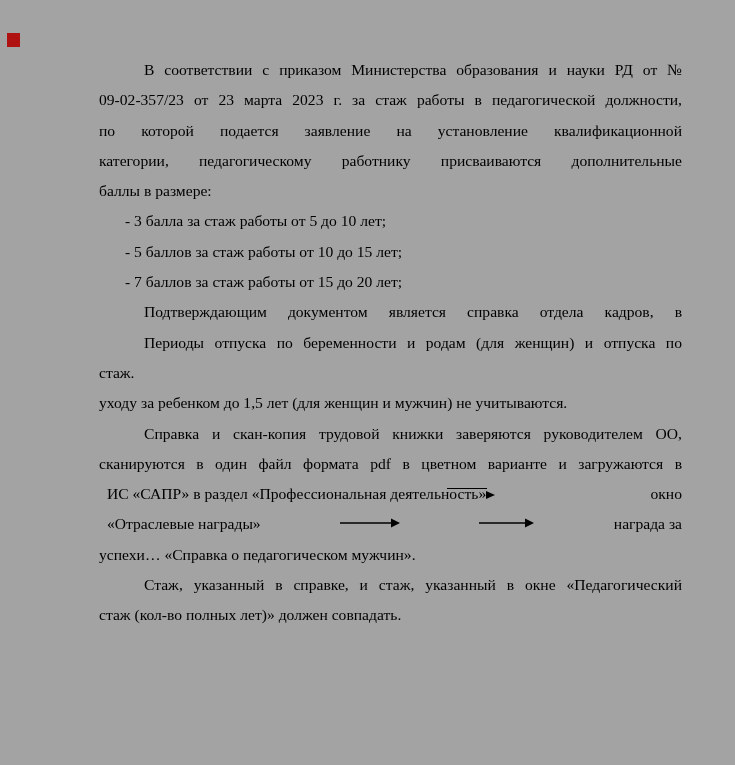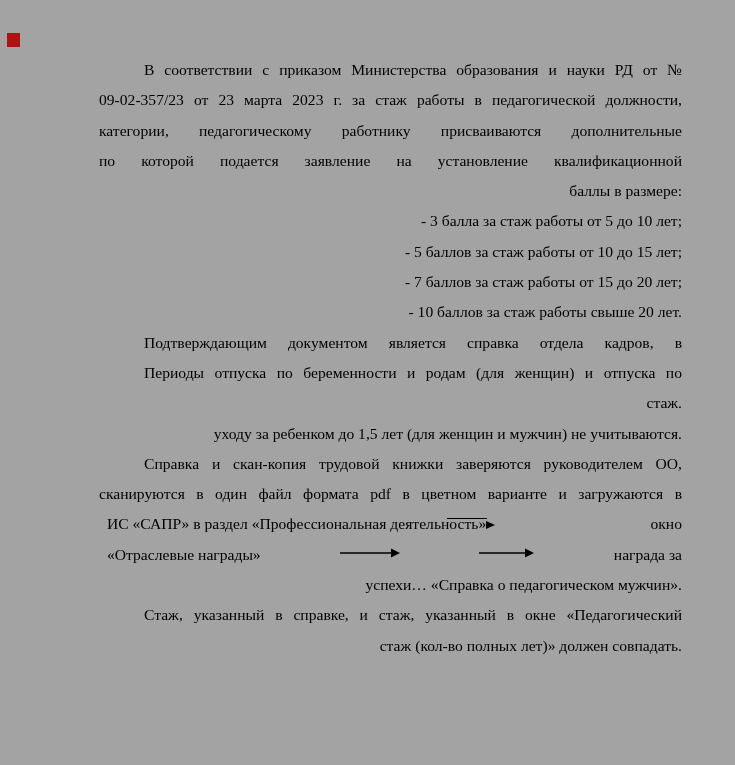--- a/index.html
+++ b/index.html
@@ -15,21 +15,21 @@
   .red-marker{
     position:absolute;left:7px;top:33px;width:13px;height:14px;
     background:#b01212;
   }
 
   .doc{
     position:absolute;left:99px;top:55px;width:583px;
     font-size:15.6px;line-height:30.3px;
     color:#000;
   }
-  .ln{white-space:normal;text-align:right;}
+  .ln{white-space:normal;text-align:left;}
   .ln.j{text-align:justify;text-align-last:justify;}
   .ln.ind{text-indent:45px;}
   .ln.list{text-indent:26px;}
   .ln.flex{display:flex;justify-content:space-between;align-items:baseline;margin-left:8px;}
 
   
   .struck{position:relative;display:inline-block;}
   .struck::after{
     content:"";position:absolute;left:-2px;right:-1px;top:9px;
     border-top:1.7px solid #000;
@@ -49,28 +49,27 @@
 <body>
 
 <div class="page">
 
   <div class="red-marker"></div>
 
   <div class="doc">
 
     <div class="ln j ind">В соответствии с приказом Министерства образования и науки РД от №</div>
     <div class="ln j">09-02-357/23 от 23 марта 2023 г. за стаж работы в педагогической должности,</div>
+    <div class="ln j">по которой подается заявление на установление квалификационной</div>
     <div class="ln j">категории, педагогическому работнику присваиваются дополнительные</div>
-    <div class="ln j">по которой подается заявление на установление квалификационной</div>
     <div class="ln">баллы в размере:</div>
 
     <div class="ln list">- 3 балла за стаж работы от 5 до 10 лет;</div>
     <div class="ln list">- 5 баллов за стаж работы от 10 до 15 лет;</div>
     <div class="ln list">- 7 баллов за стаж работы от 15 до 20 лет;</div>
-    <div class="ln list">- 10 баллов за стаж работы свыше 20 лет.</div>
 
     <div class="ln j ind">Подтверждающим документом является справка отдела кадров, в</div>
     <div class="ln j ind">Периоды отпуска по беременности и родам (для женщин) и отпуска по</div>
 
     <div class="ln">стаж.</div>
     <div class="ln">уходу за ребенком до 1,5 лет (для женщин и мужчин) не учитываются.</div>
 
     <div class="ln j ind">Справка и скан-копия трудовой книжки заверяются руководителем ОО,</div>
     <div class="ln j">сканируются в один файл формата pdf в цветном варианте и загружаются в</div>
 

